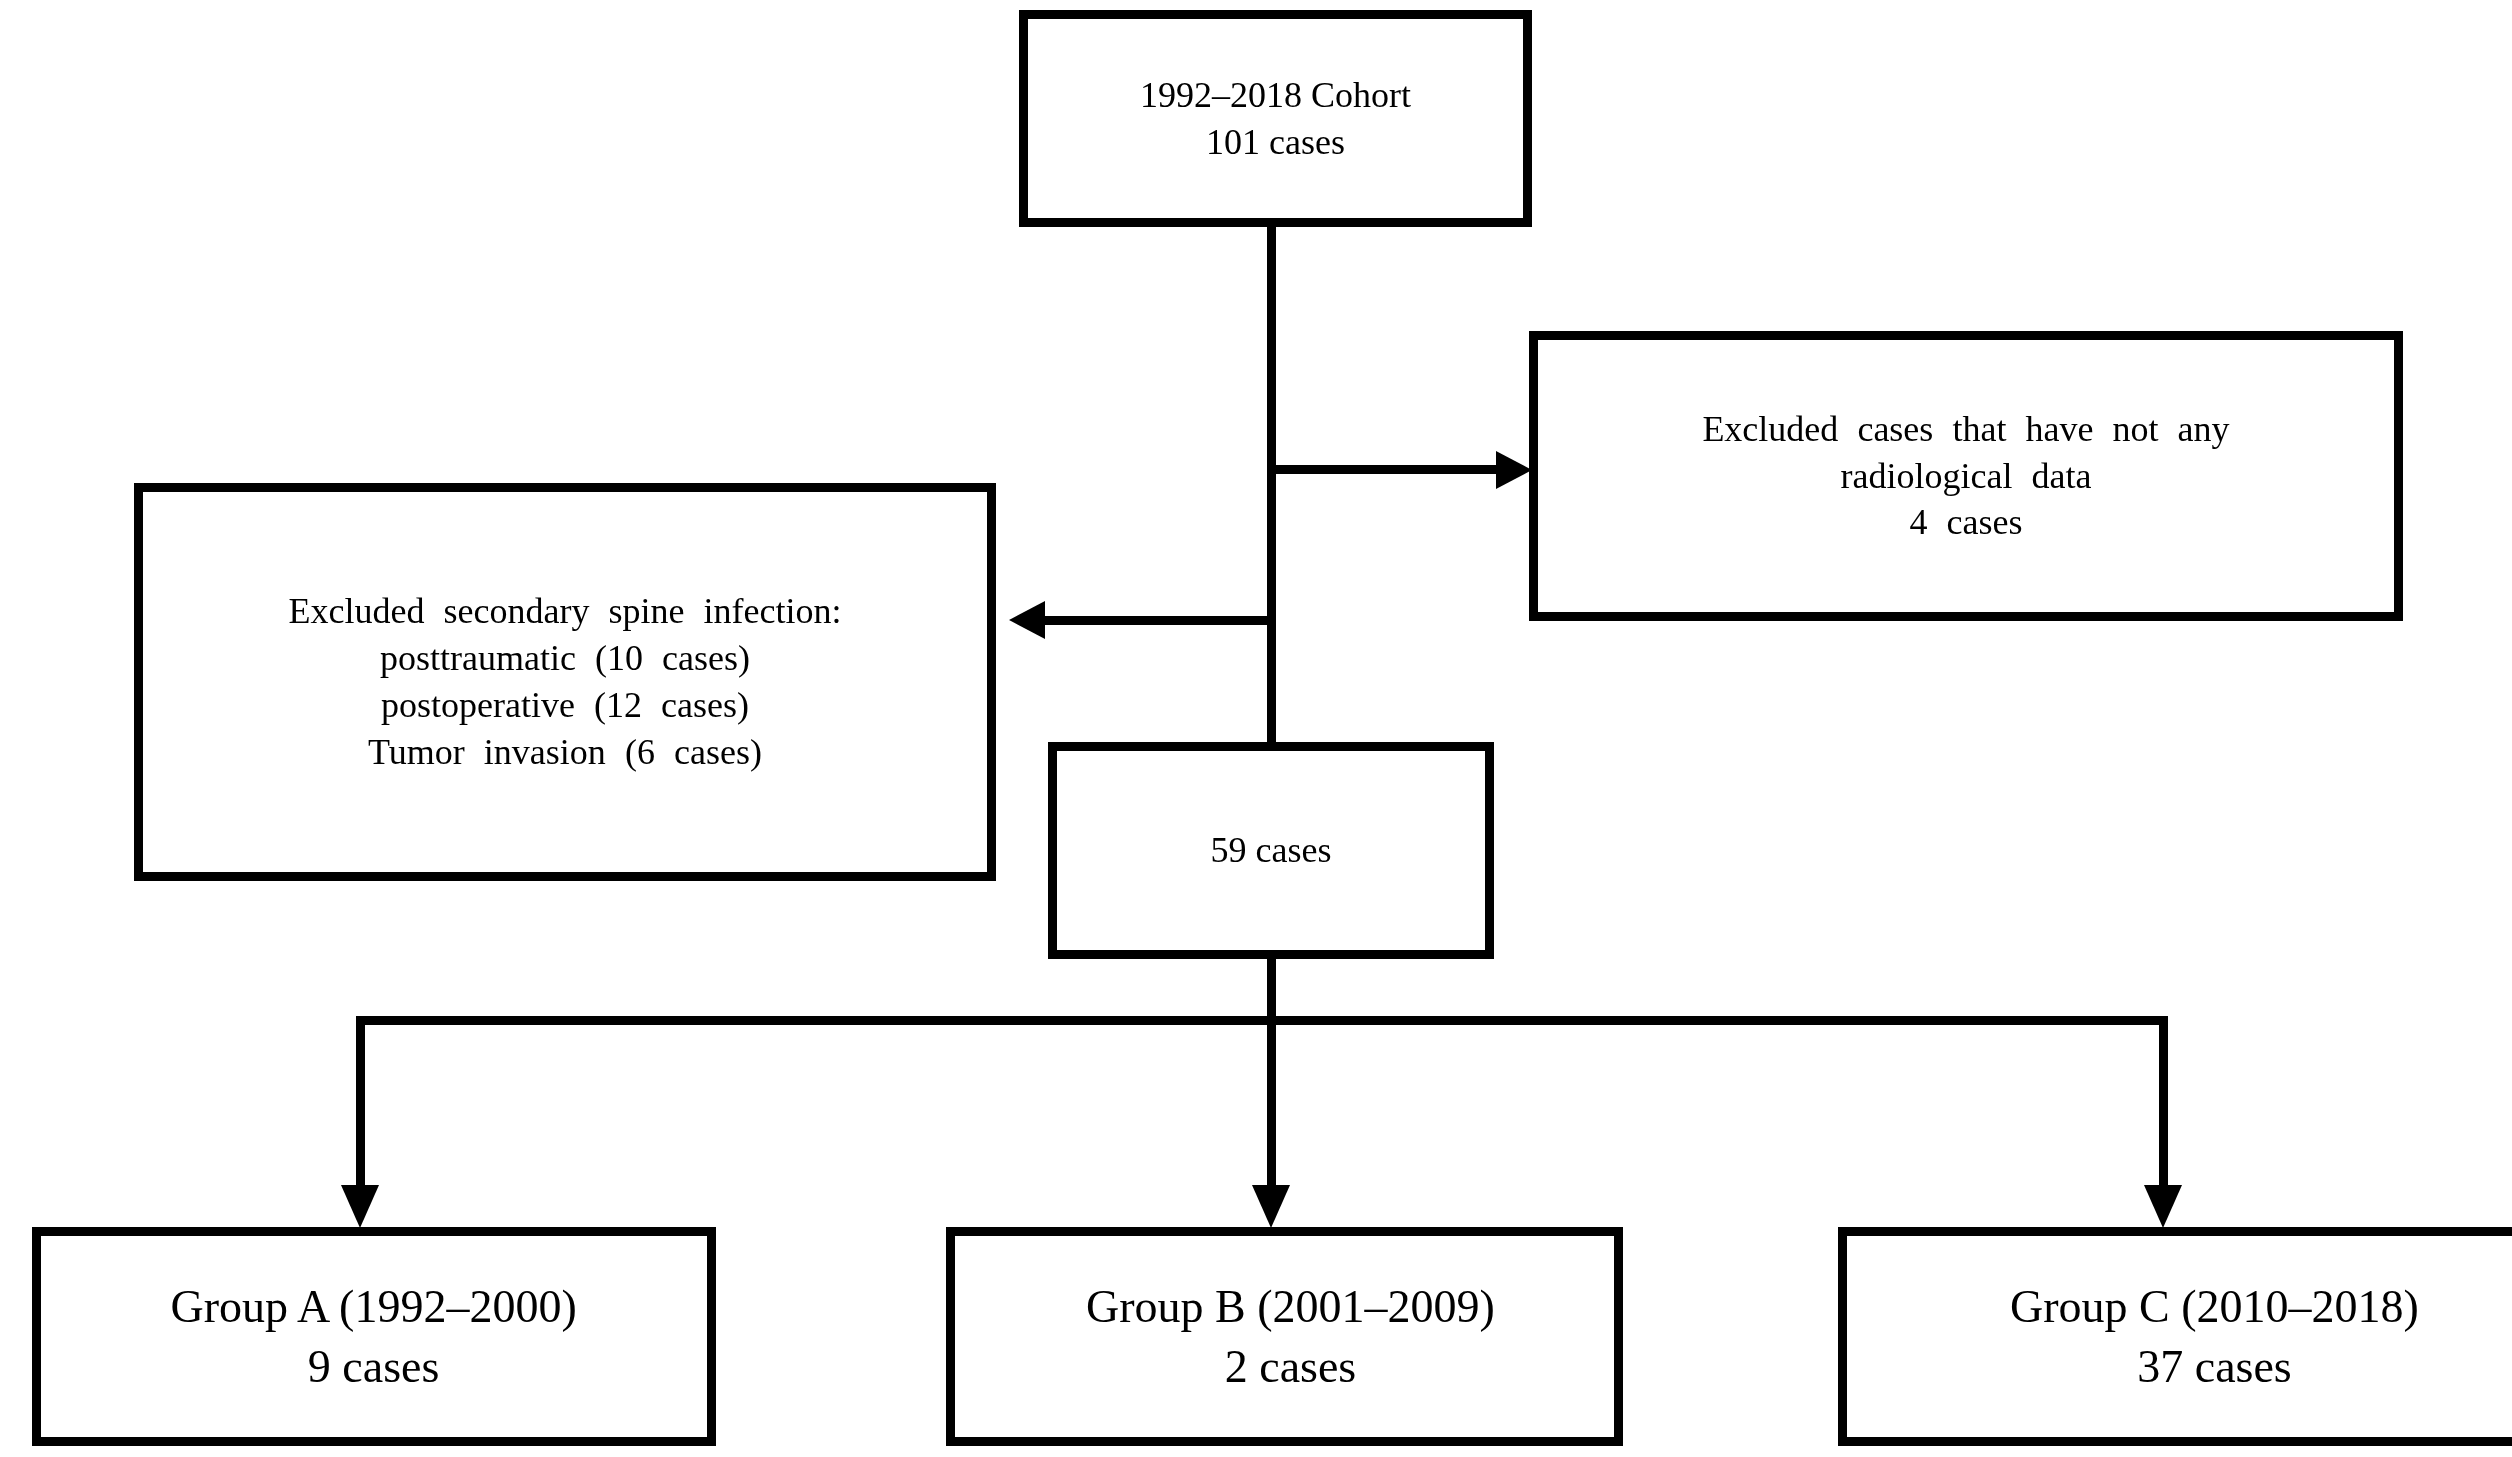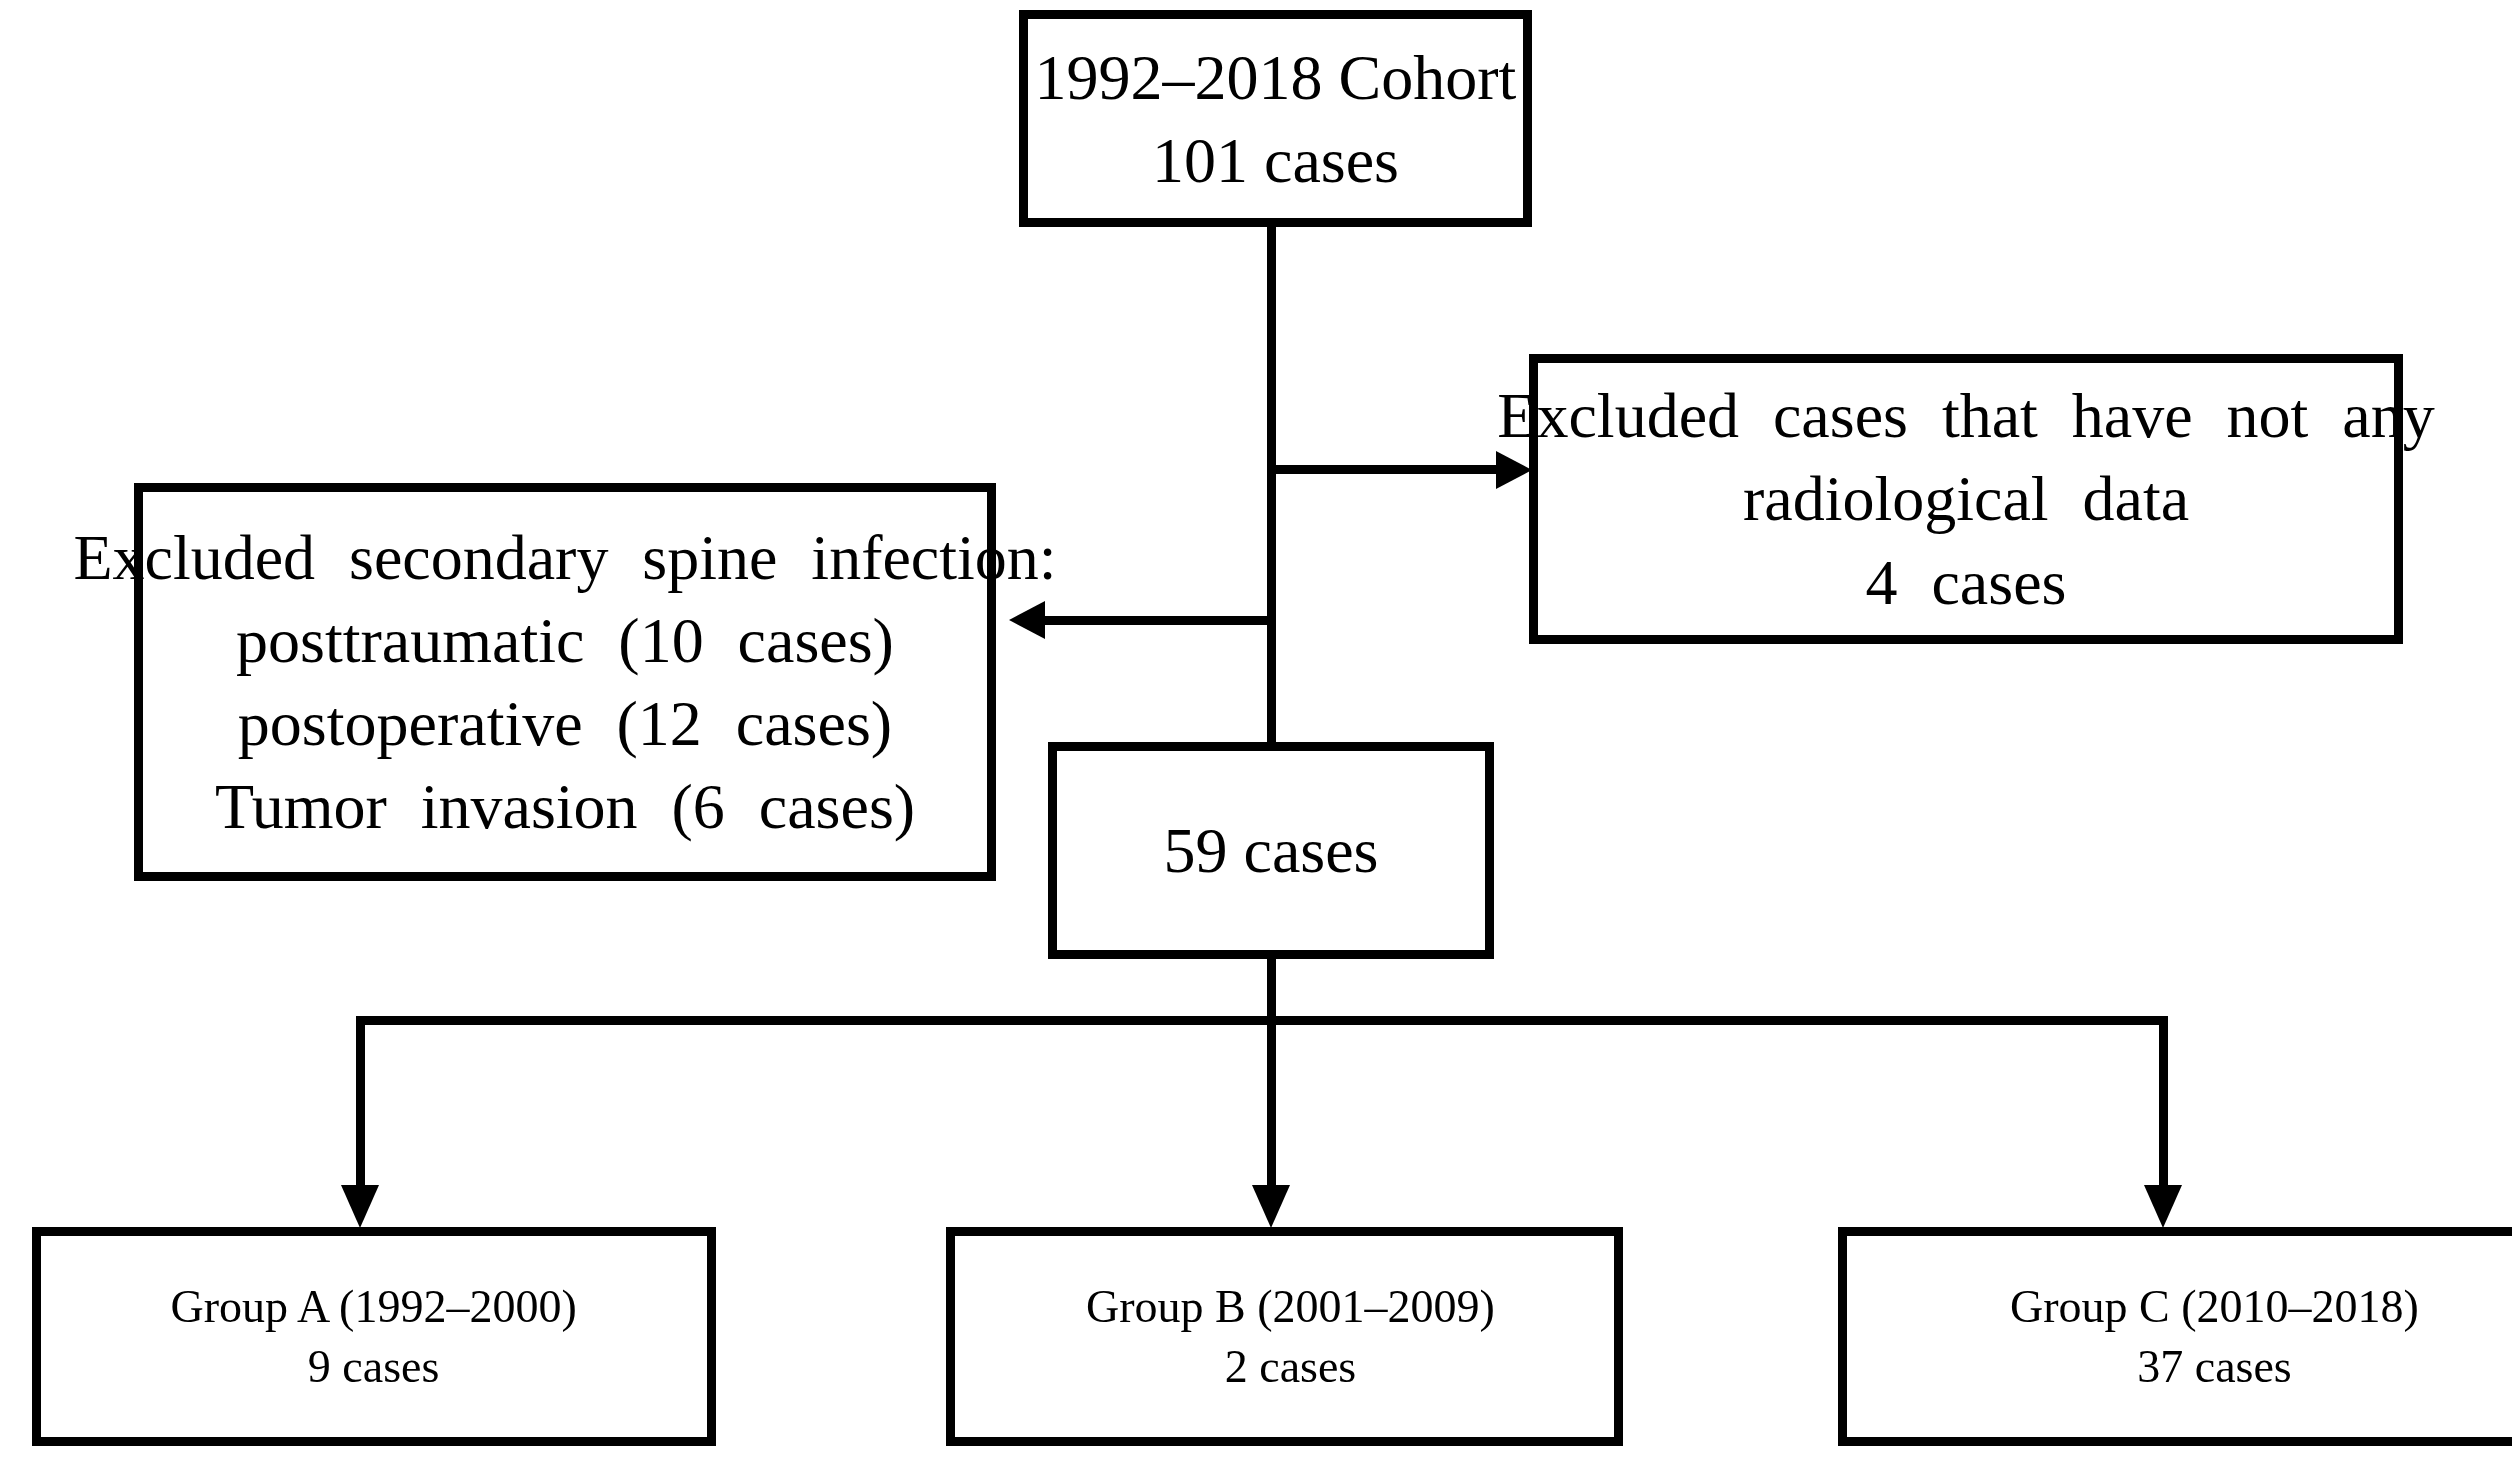--- a/index.html
+++ b/index.html
@@ -19,30 +19,30 @@
   .box {
     position: absolute;
     box-sizing: border-box;
     border: 9.7px solid #000000;
     background: #ffffff;
     display: flex;
     flex-direction: column;
     justify-content: center;
     align-items: center;
     text-align: center;
-    font-size: 64px;
+    font-size: 36px;
     line-height: 1.3;
   }
   .box .txt { display: block; white-space: nowrap; }
   .small { font-size: 46px; margin-left: 13px; }
   .wide-words { word-spacing: 0.28em; }
 
   
   .b-cohort   { left: 1019px; top: 10.4px;   width: 513px;  height: 217px; }
-  .b-radio    { left: 1529px; top: 331px;  width: 874px; height: 290px; margin-top: 23px; }
+  .b-radio    { left: 1529px; top: 331px;  width: 874px; height: 290px; }
   .b-second   { left: 134px;  top: 483px;  width: 862px; height: 398px; }
   .b-final    { left: 1048px; top: 742px;  width: 446px;  height: 217px; }
   .b-group-a  { left: 18.6px;   top: 1227px; width: 684px;  height: 219px; }
   .b-group-b  { left: 933px; top: 1227px; width: 677px;  height: 219px; padding-left: 12px; }
   .b-group-c  { left: 1825px; top: 1227px; width: 753px;  height: 219px; }
 
   
   .line { position: absolute; background: #000000; }
   .l-top        { left: 1267px; top: 223px;  width: 9px;   height: 523px; }
   .l-right      { left: 1271px; top: 465px;  width: 227px;  height: 9px;  }

